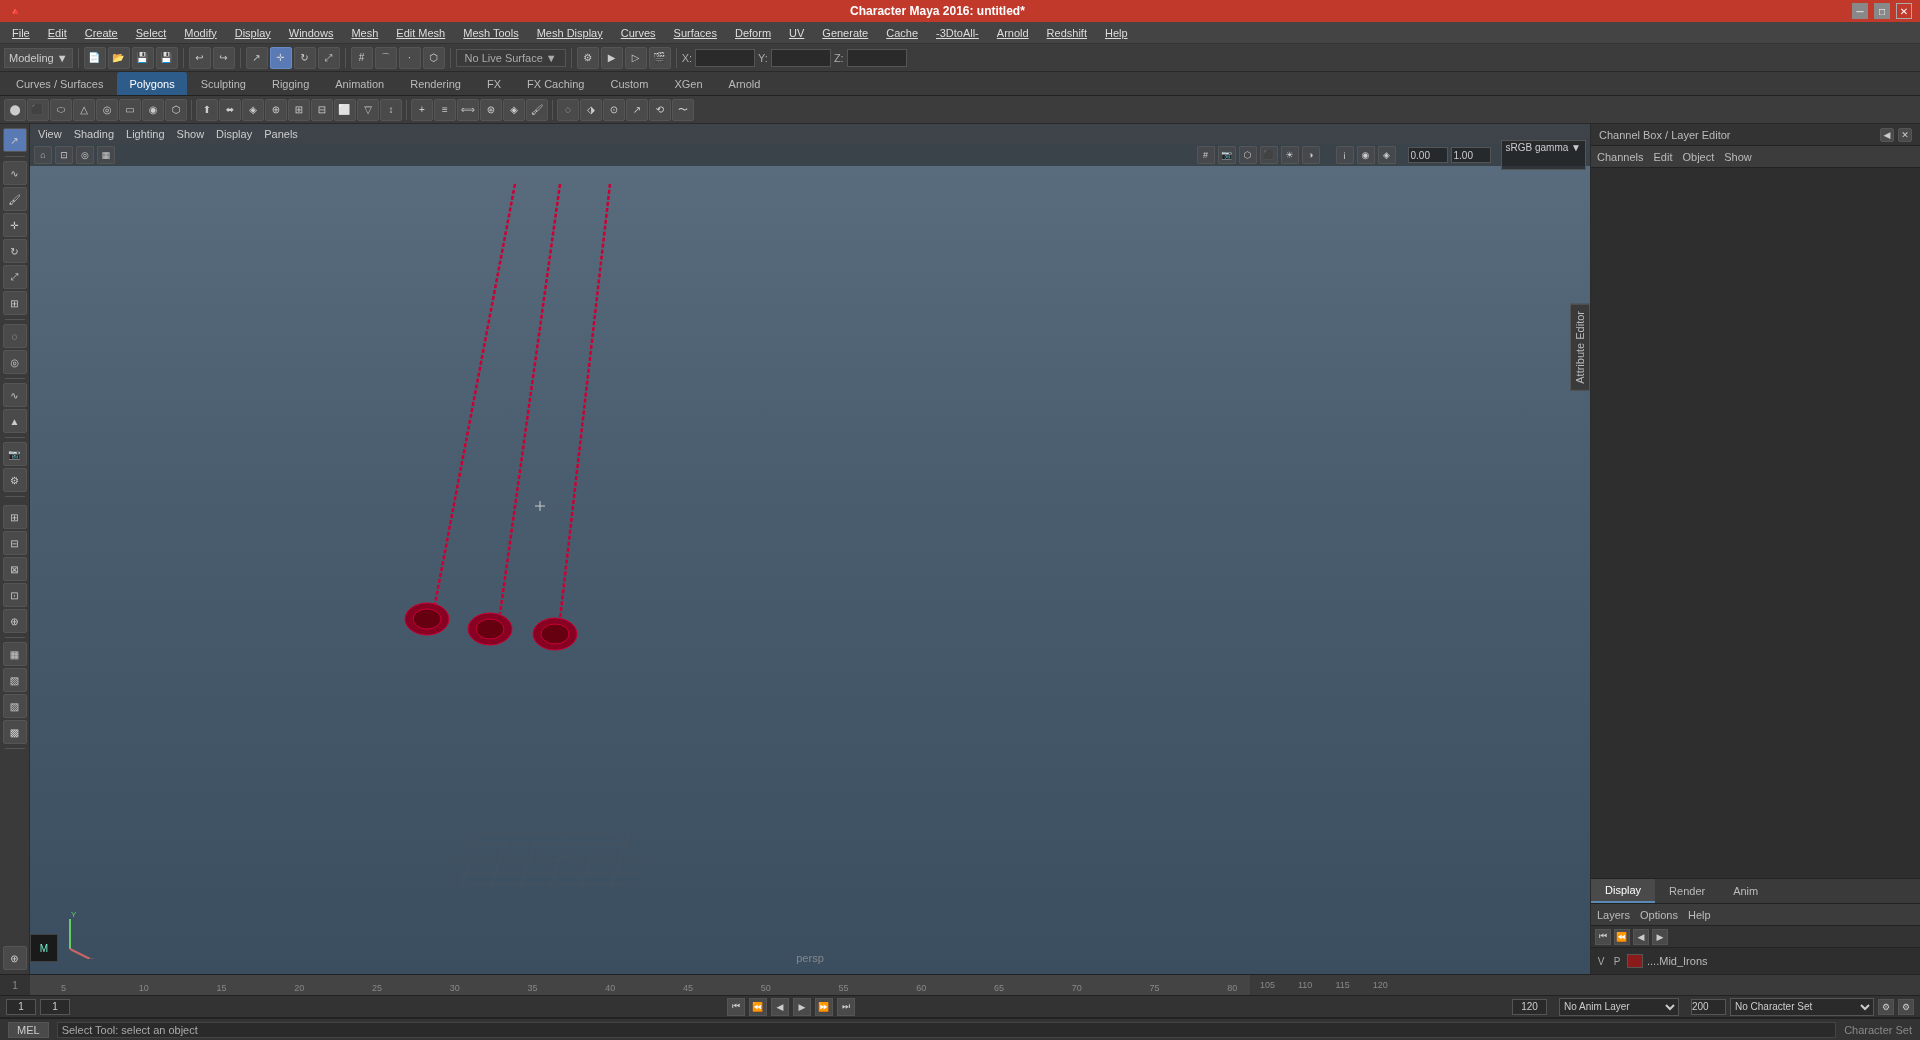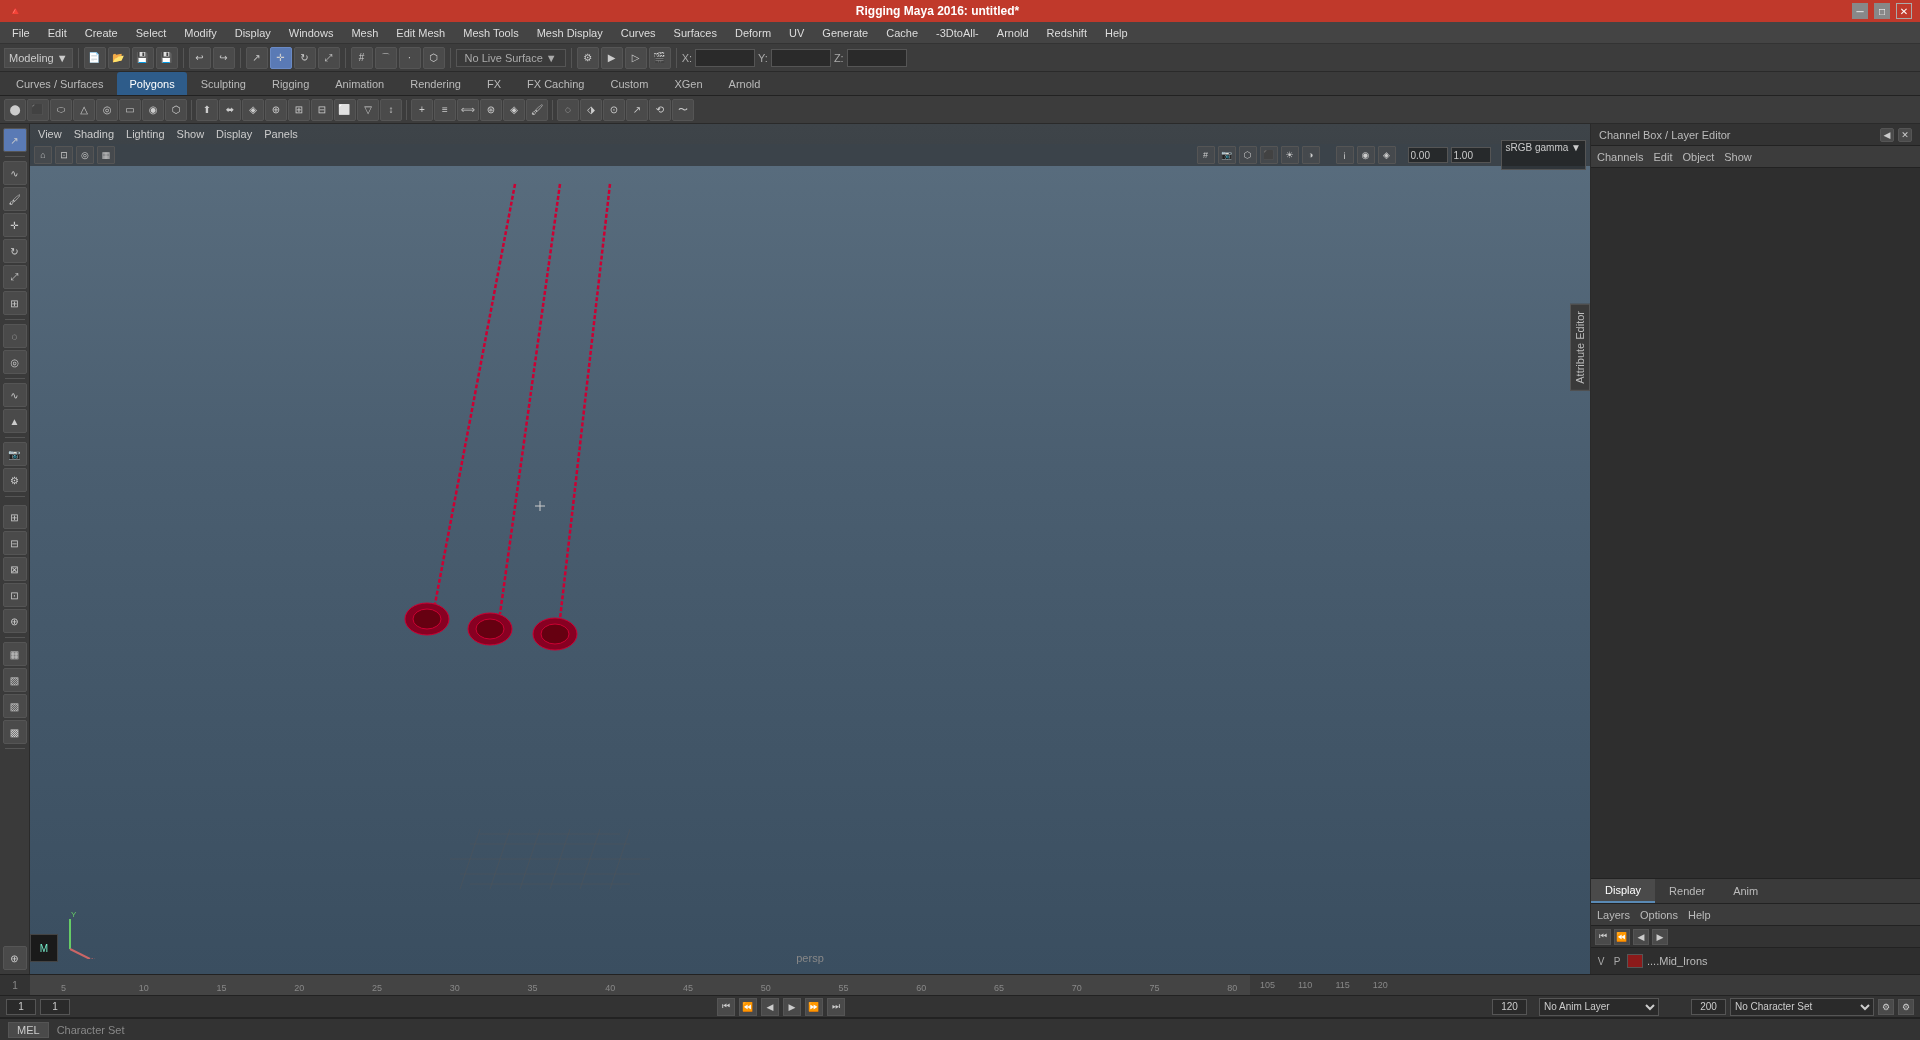--- a/index.html
+++ b/index.html
@@ -31,20 +31,21 @@
       padding: 0 4px;
       gap: 2px;
       border-bottom: 1px solid #333;
     }
     .menu-item {
       padding: 2px 8px;
       cursor: pointer;
       color: #ddd;
       font-size: 11px;
       border-radius: 2px;
+      text-decoration: underline;
     }
 
     
     #toolbar1 {
       height: 28px;
       background: #3c3c3c;
       display: flex;
       align-items: center;
       padding: 0 4px;
       gap: 2px;
@@ -446,21 +447,21 @@
       font-size: 9px;
       cursor: pointer;
       display: flex; align-items: center; justify-content: center;
     }
   </style>
 </head>
 <body>
 
 <div id="title-bar">
   <span>🔺</span>
-  <span class="title">Rigging Maya 2016: untitled*</span>
+  <span class="title">Character Maya 2016: untitled*</span>
   <div class="win-controls">
     <button class="win-btn">─</button>
     <button class="win-btn">□</button>
     <button class="win-btn close">✕</button>
   </div>
 </div>
 
 <div id="menu-bar">
   <div class="menu-item">File</div>
   <div class="menu-item">Edit</div>
@@ -806,25 +807,28 @@
   <button class="pb-btn">⏩</button>
   <button class="pb-btn">⏭</button>
   <div style="flex:1;"></div>
   <input class="pb-field" value="120" style="width: 35px; height: 16px; background: rgb(42, 42, 42); border: 1px solid rgb(85, 85, 85); color: rgb(204, 204, 204); font-size: 10px; text-align: center;">
   <div style="width:4px;"></div>
 
   <select style="background:#2a2a2a;border:1px solid #555;color:#ccc;font-size:10px;height:18px;width:120px;">
     <option>No Anim Layer</option>
   </select>
   <div style="width:4px;"></div>
-  <input class="pb-field" value="200" style="width: 35px; height: 16px; background: rgb(42, 42, 42); border: 1px solid rgb(85, 85, 85); color: rgb(204, 204, 204); font-size: 10px; text-align: center; margin-left: 20px;">
+  <input class="pb-field" value="200" style="width: 35px; height: 16px; background: rgb(42, 42, 42); border: 1px solid rgb(85, 85, 85); color: rgb(204, 204, 204); font-size: 10px; text-align: left;">
 
   <select style="background:#2a2a2a;border:1px solid #555;color:#ccc;font-size:10px;height:18px;width:144px;">
     <option>No Character Set</option>
   </select>
   <button class="bottom-btn" style="width:16px;height:16px;background:#4a4a4a;border:1px solid #555;color:#ccc;font-size:9px;display:flex;align-items:center;justify-content:center;">⚙</button>
   <button class="bottom-btn" style="width:16px;height:16px;background:#4a4a4a;border:1px solid #555;color:#ccc;font-size:9px;display:flex;align-items:center;justify-content:center;">⚙</button>
 </div>
 
 <div id="status-bar" style="height:22px; background:#333; display:flex; align-items:center; padding:0 8px; border-top:1px solid #222; gap:8px;">
   <div class="status-mode">MEL</div>
+  <div style="flex:1; background:#2a2a2a; height:16px; border:1px solid #444; padding:0 4px; display:flex; align-items:center;">
+    <span class="status-text">Select Tool: select an object</span>
+  </div>
   <span style="font-size:11px; color:#888;">Character Set</span>
 </div>
 
 </body></html>

